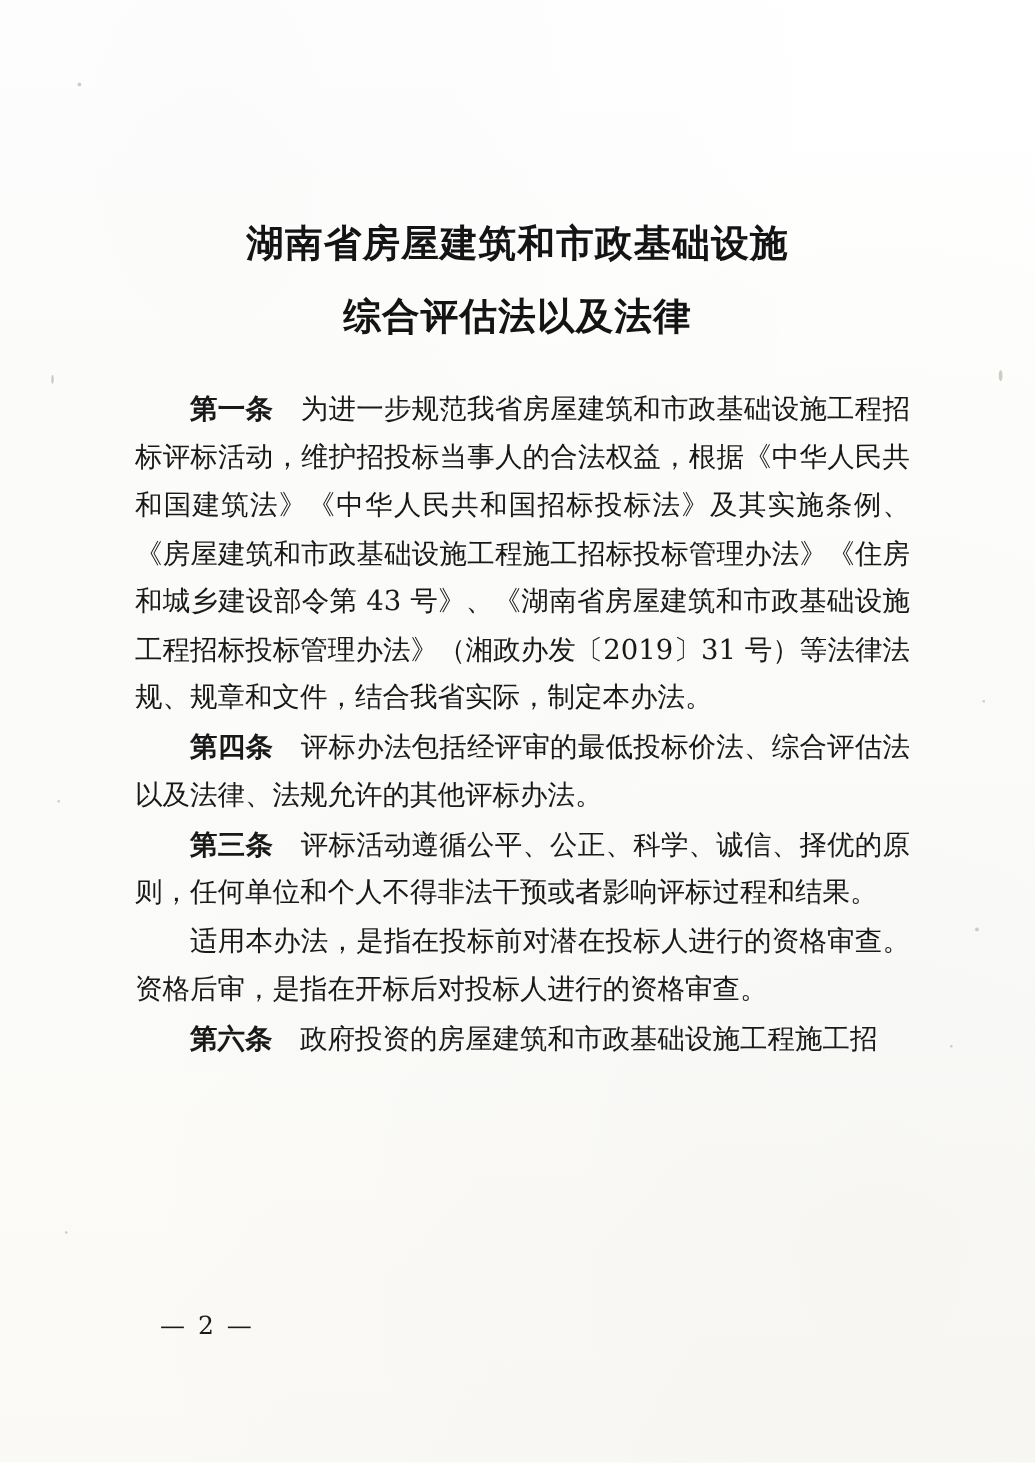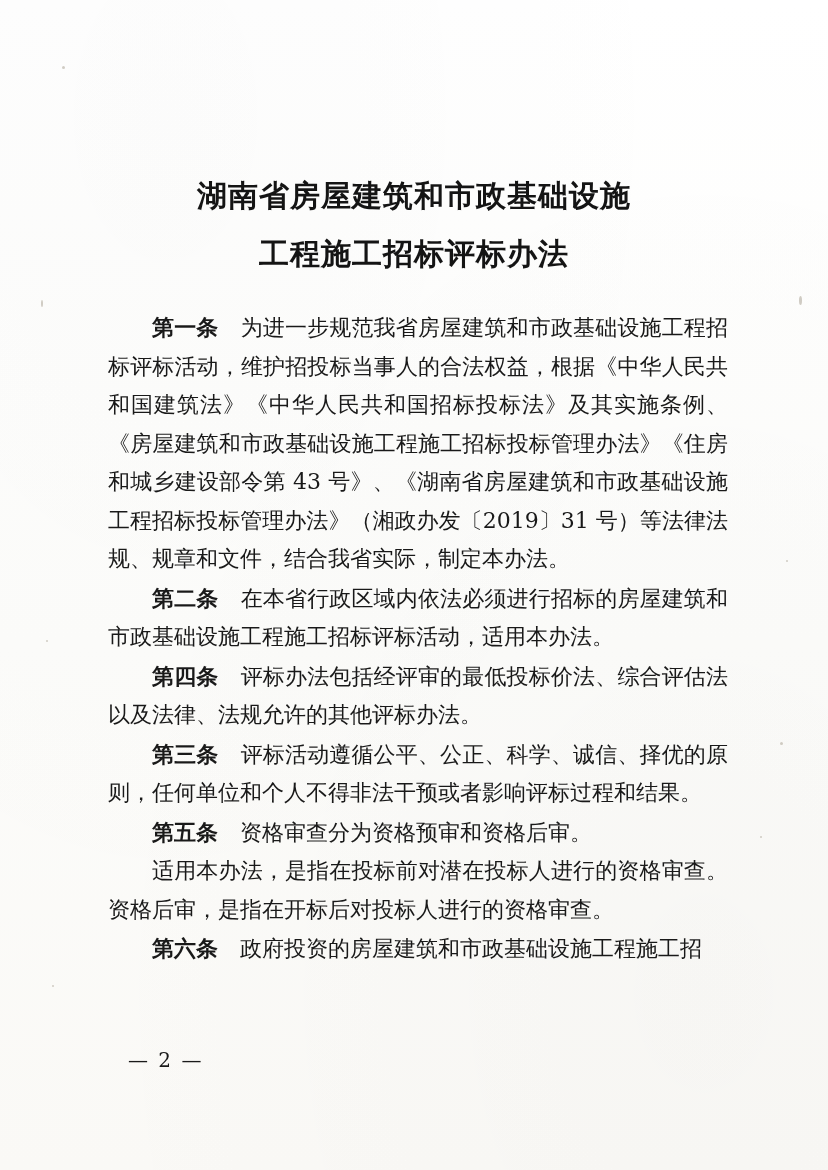--- a/index.html
+++ b/index.html
@@ -94,44 +94,38 @@
   <div class="speck" style="left:780px; top:742px; width:3px; height:3px;"></div>
   <div class="speck" style="left:760px; top:836px; width:2px; height:2px;"></div>
   <div class="speck" style="left:46px;  top:640px; width:2px; height:2px;"></div>
   <div class="speck" style="left:52px;  top:985px; width:2px; height:2px;"></div>
 </div>
 
 <div class="content">
 
   <div class="doc-title">
     <span>湖南省房屋建筑和市政基础设施</span>
-    <span class="line2">工程施工招标评标办法</span>
+    <span class="line2">综合评估法以及法律</span>
   </div>
 
   <div class="body-text">
 
     <p class="para">
       <span class="art">第一条</span><span>为进一步规范我省房屋建筑和市政基础设施工程招标评标活动，维护招投标当事人的合法权益，根据《中华人民共和国建筑法》《中华人民共和国招标投标法》及其实施条例、《房屋建筑和市政基础设施工程施工招标投标管理办法》《住房和城乡建设部令第 43 号》、《湖南省房屋建筑和市政基础设施工程招标投标管理办法》（湘政办发〔2019〕31 号）等法律法规、规章和文件，结合我省实际，制定本办法。</span>
     </p>
 
-    <p class="para">
-      <span class="art">第二条</span><span>在本省行政区域内依法必须进行招标的房屋建筑和市政基础设施工程施工招标评标活动，适用本办法。</span>
-    </p>
 
     <p class="para">
       <span class="art">第四条</span><span>评标办法包括经评审的最低投标价法、综合评估法以及法律、法规允许的其他评标办法。</span>
     </p>
 
     <p class="para">
       <span class="art">第三条</span><span>评标活动遵循公平、公正、科学、诚信、择优的原则，任何单位和个人不得非法干预或者影响评标过程和结果。</span>
     </p>
 
-    <p class="para">
-      <span class="art">第五条</span><span>资格审查分为资格预审和资格后审。</span>
-    </p>
 
     <p class="para">
       <span>适用本办法，是指在投标前对潜在投标人进行的资格审查。资格后审，是指在开标后对投标人进行的资格审查。</span>
     </p>
 
 
     <p class="para">
       <span class="art">第六条</span><span>政府投资的房屋建筑和市政基础设施工程施工招</span>
     </p>
 

